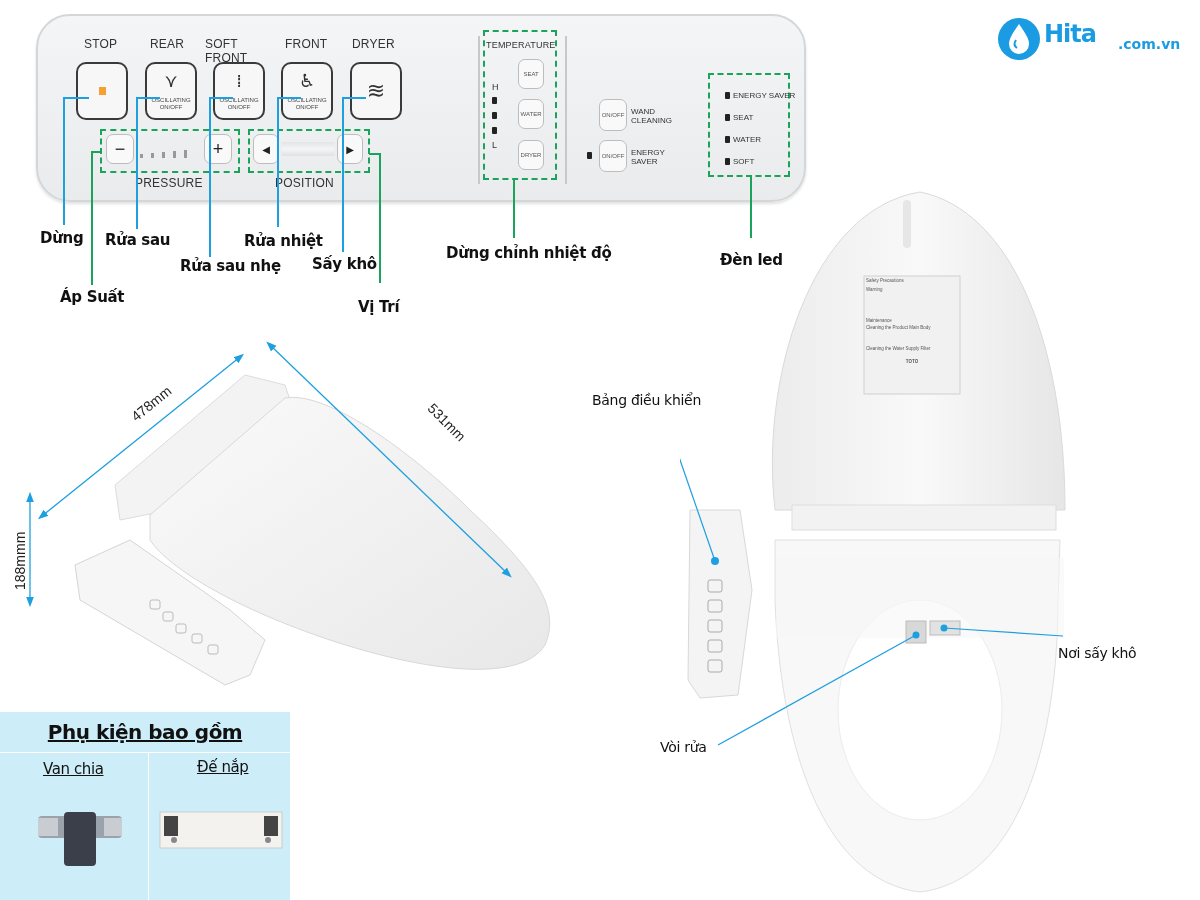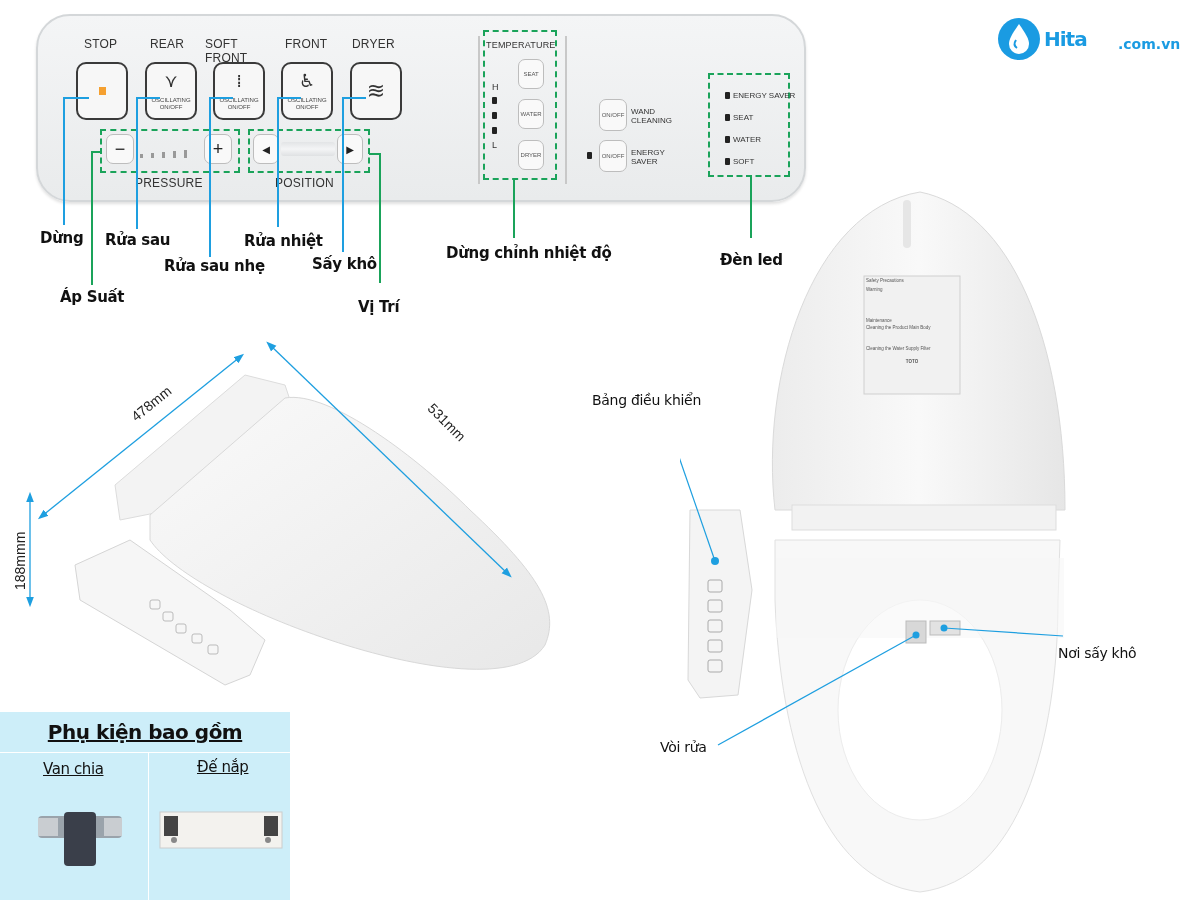--- a/index.html
+++ b/index.html
@@ -30,21 +30,21 @@
 <body>
 
 <div id="stage">
 
   <div class="abs" style="left:996px;top:16px;width:200px;height:46px;">
     <svg class="abs" style="left:0;top:0" width="46" height="46" viewBox="0 0 46 46">
       <circle cx="23" cy="23" r="21" fill="#1a9be2"></circle>
       <path d="M23 8 C16 18 13 23 13 28 a10 10 0 0 0 20 0 C33 23 30 18 23 8z" fill="#fff"></path>
       <path d="M20 24 c-2 3 -2 6 1 8" stroke="#1a9be2" stroke-width="2" fill="none"></path>
     </svg>
-    <span class="abs" style="left:48px;top:11px;font-size:20px;font-weight:bold;color:#1a9be2;font-family:'DejaVu Sans',sans-serif;letter-spacing:-1px">Hita</span>
+    <span class="abs" style="left:48px;top:4px;font-size:24px;font-weight:bold;color:#1a9be2;font-family:'DejaVu Sans',sans-serif;letter-spacing:-1px">Hita</span>
     <span class="abs" style="left:122px;top:20px;font-size:14px;font-weight:bold;color:#1a9be2;font-family:'DejaVu Sans',sans-serif">.com.vn</span>
   </div>
 
   <div class="panel"></div>
 
   <span class="lbl" style="left:84px;top:37px;width:40px">STOP</span>
   <span class="lbl" style="left:150px;top:37px;width:40px">REAR</span>
   <span class="lbl" style="left:205px;top:37px;width:70px">SOFT FRONT</span>
   <span class="lbl" style="left:285px;top:37px;width:50px">FRONT</span>
   <span class="lbl" style="left:352px;top:37px;width:50px">DRYER</span>
@@ -133,21 +133,21 @@
   <div class="gline" style="left:91px;top:151px;width:10px;height:1.5px"></div>
   <div class="gline" style="left:91px;top:151px;width:1.5px;height:134px"></div>
   <div class="gline" style="left:369px;top:153px;width:10px;height:1.5px"></div>
   <div class="gline" style="left:379px;top:153px;width:1.5px;height:130px"></div>
   <div class="gline" style="left:513px;top:180px;width:1.5px;height:58px"></div>
   <div class="gline" style="left:750px;top:177px;width:1.5px;height:61px"></div>
 
   <span class="callout" style="left:40px;top:229px">Dừng</span>
   <span class="callout" style="left:60px;top:288px">Áp Suất</span>
   <span class="callout" style="left:105px;top:231px">Rửa sau</span>
-  <span class="callout" style="left:164px;top:257px">Rửa sau nhẹ</span>
+  <span class="callout" style="left:180px;top:257px">Rửa sau nhẹ</span>
   <span class="callout" style="left:244px;top:232px">Rửa nhiệt</span>
   <span class="callout" style="left:312px;top:255px">Sấy khô</span>
   <span class="callout" style="left:358px;top:298px">Vị Trí</span>
   <span class="callout" style="left:446px;top:244px">Dừng chỉnh nhiệt độ</span>
   <span class="callout" style="left:720px;top:251px">Đèn led</span>
 
   <svg class="abs" style="left:0;top:340px" width="620" height="360" viewBox="0 0 620 360">
     <defs>
       <marker id="ab" markerWidth="8" markerHeight="8" refX="4" refY="4" orient="auto">
           <path d="M0,1 L8,4 L0,7 z" fill="#1e9fe0"></path>

